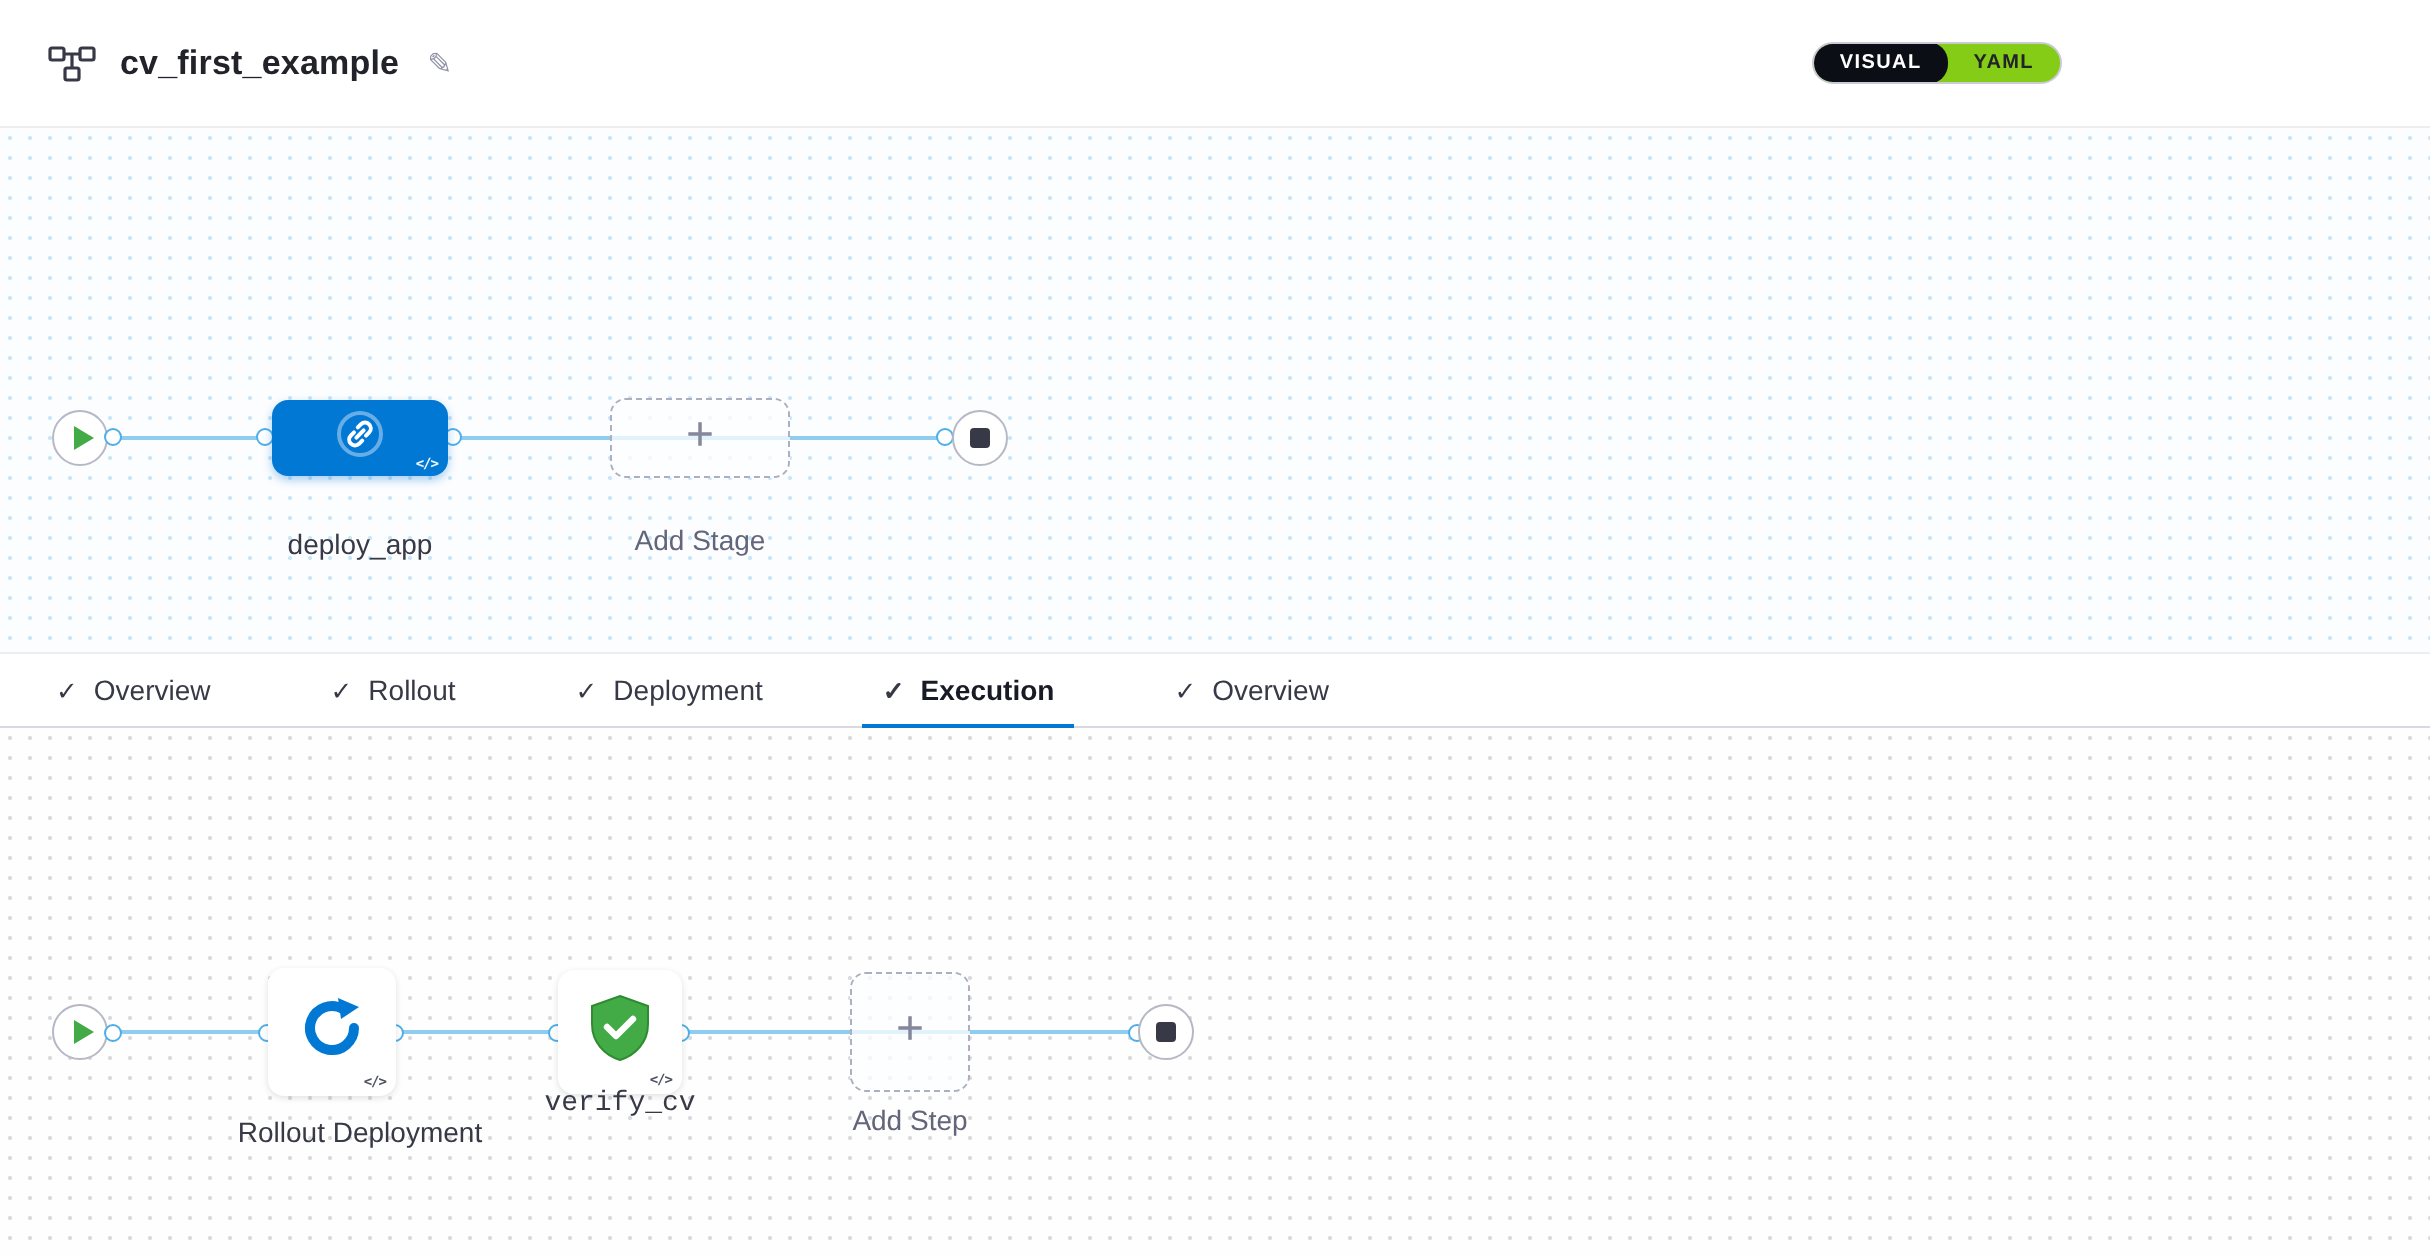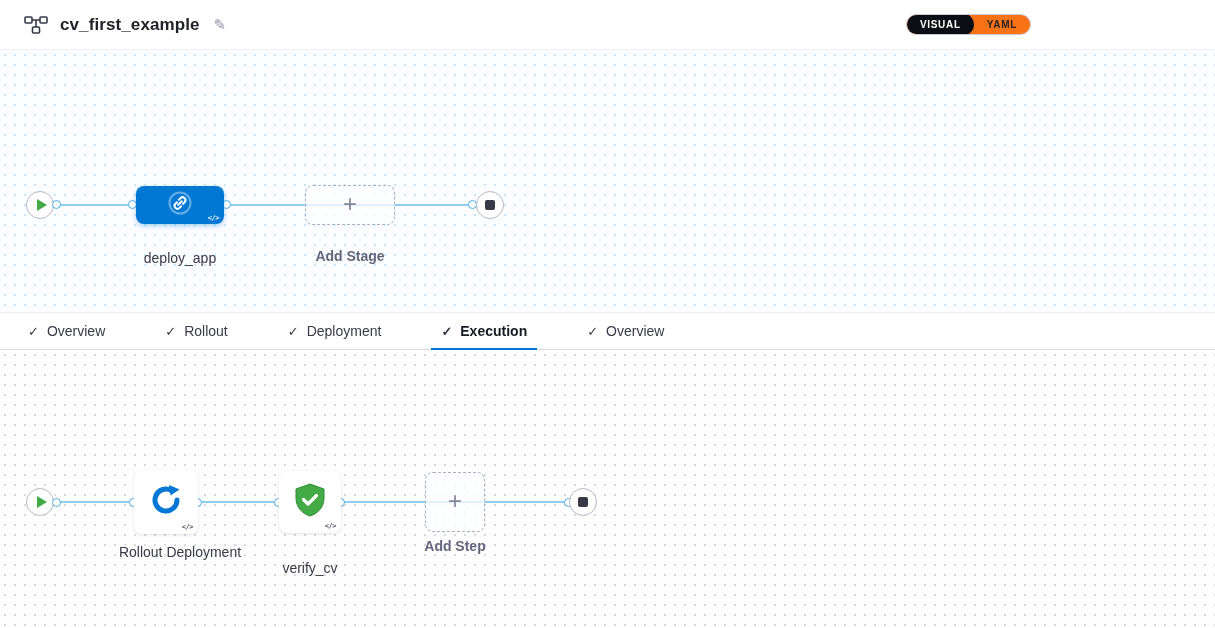--- a/index.html
+++ b/index.html
@@ -5,29 +5,29 @@
   * { box-sizing: border-box; }
   html,body { margin:0; padding:0; }
   body {
     width:1215px; height:628px; overflow:hidden;
     font-family:"Liberation Sans", sans-serif;
     background:#ffffff; color:#383946;
   }
 
   
   .hdr {
-    display:flex; align-items:center; height:50px; padding:0 24px;
+    display:flex; align-items:center; height:64px; padding:0 24px;
     background:#fff; border-bottom:1px solid #eceef2; position:relative;
   }
   .pipe-ic { display:flex; align-items:center; }
   .hdr h1 { font-size:17px; margin:0 0 0 12px; color:#22222a; font-weight:700; letter-spacing:.1px; }
   .edit-ic { margin-left:14px; color:#9293a8; font-size:15px; cursor:pointer; }
   .toggle {
     margin-left:auto; margin-right:160px; display:flex; align-items:center;
-    border:1px solid #c9cad6; border-radius:11px; background:#f97316; height:21px; overflow:hidden;
+    border:1px solid #c9cad6; border-radius:11px; background:#84cc16; height:21px; overflow:hidden;
   }
   .seg {
     font-family:"Liberation Sans", sans-serif;
     font-size:10px; font-weight:700; letter-spacing:.7px; padding:0 13px; height:21px;
     line-height:19px; border:none; background:transparent; color:#22222a;
     border-radius:10px; cursor:pointer;
   }
   .seg.active { background:#0b0e14; color:#fff; }
 
   
@@ -77,21 +77,21 @@
   }
   .plus { font-size:24px; font-weight:300; color:#86879b; line-height:1; margin-top:-2px; }
 
   .step-card {
     position:absolute; background:#fff; border-radius:8px;
     box-shadow:0 1px 3px rgba(40,41,61,.14);
     display:flex; align-items:center; justify-content:center; cursor:pointer;
   }
 
   .node-label { position:absolute; font-size:14px; color:#383946; text-align:center; line-height:21px; }
-  .node-label.muted { color:#63657a;font-weight:bold; }
+  .node-label.muted { color:#63657a; }
 
   
   .tabs {
     display:flex; align-items:stretch; height:38px; background:#fff;
     border-top:1px solid #eceef2; border-bottom:1px solid #d9dae1;
     padding:0 0 0 18px; gap:40px;
   }
   .tab {
     position:relative; display:flex; align-items:center; gap:8px;
     padding:0 10px; font-size:14px; color:#383946; cursor:pointer; white-space:nowrap;
@@ -219,15 +219,15 @@
 
   <div class="add-box" style="left:425px; top:122px; width:60px; height:60px;">
     <span class="plus">+</span>
   </div>
 
   <div class="endcap" style="left:569px; top:138px;">
     <span class="stop-sq"></span>
   </div>
 
   <div class="node-label" style="left:116px; top:192px; width:128px;">Rollout Deployment</div>
-  <div class="node-label" style="left:246px; top:208px; width:128px;">verify_cv</div>
+  <div class="node-label" style="left:246px; top:178px; width:128px;font-family:Liberation Mono, monospace;">verify_cv</div>
   <div class="node-label muted" style="left:391px; top:186px; width:128px;">Add Step</div>
 </section>
 
 </body></html>

